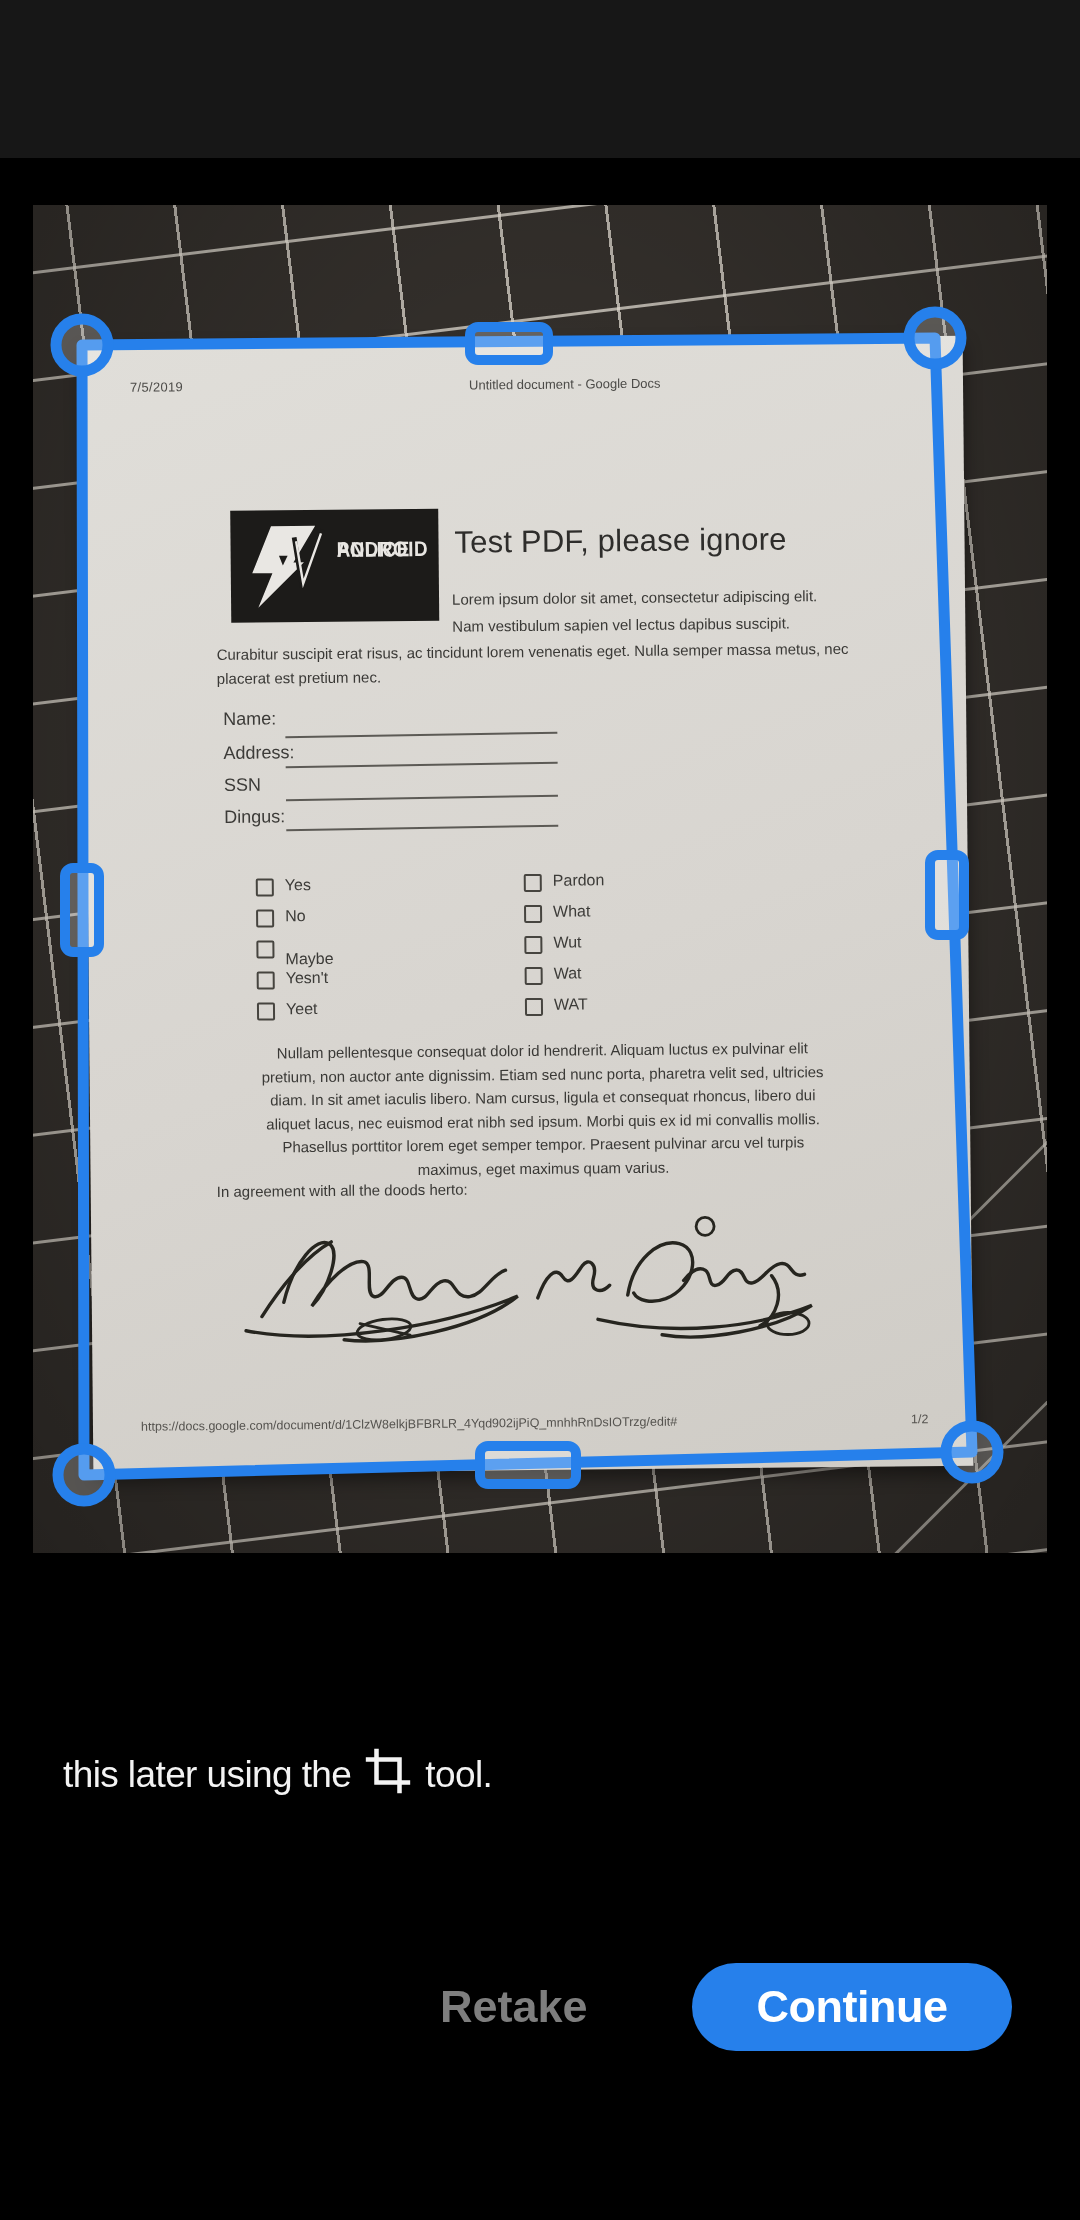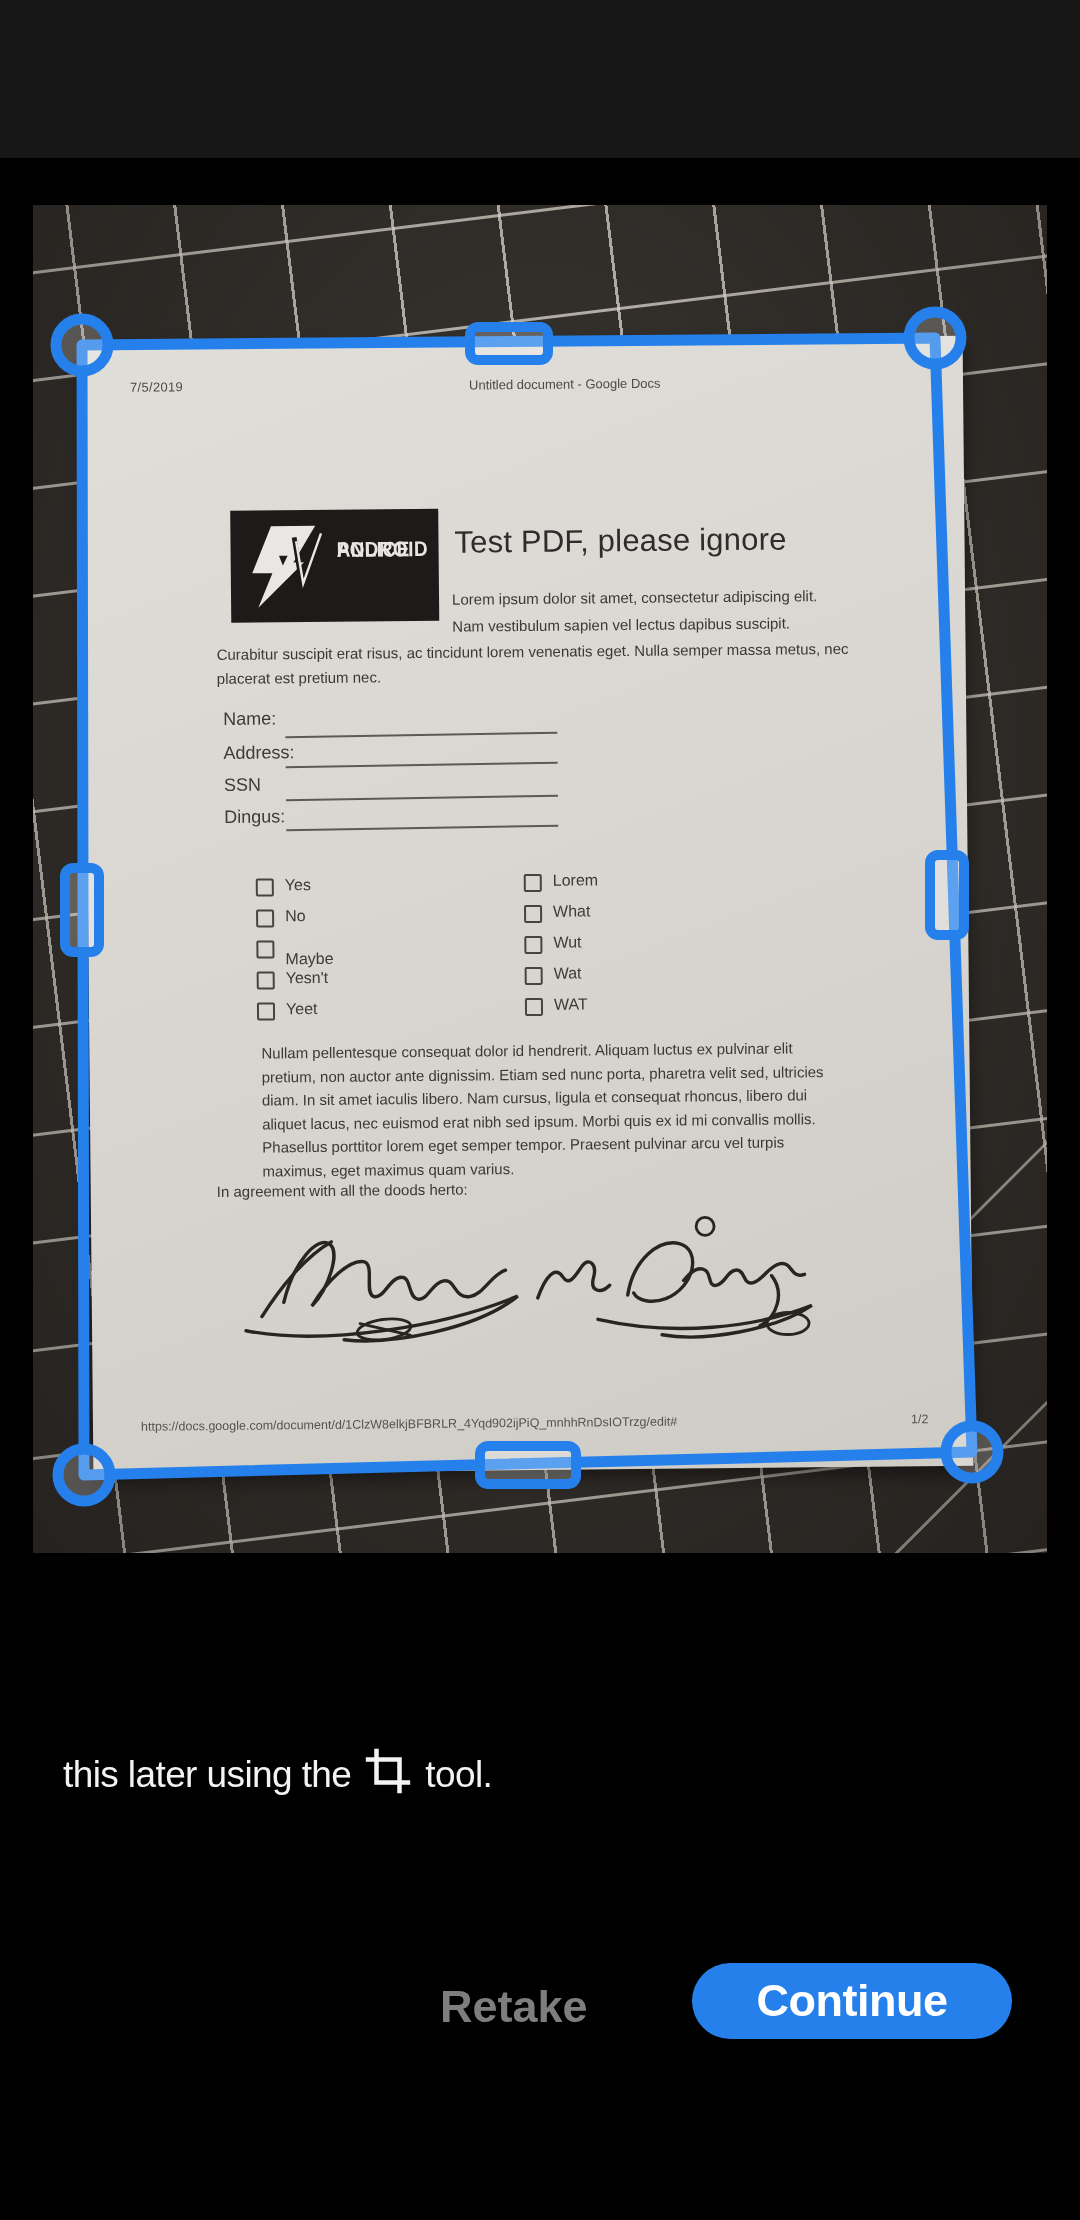--- a/index.html
+++ b/index.html
@@ -4,21 +4,21 @@
 <style>
   html,body{margin:0;padding:0;background:#000;}
   body{width:1080px;height:2220px;position:relative;overflow:hidden;
        font-family:"Liberation Sans","DejaVu Sans",sans-serif;}
 
   
   .status-strip{position:absolute;left:0;top:0;width:1080px;height:158px;background:#171717;}
 
   
   .photo{position:absolute;left:33px;top:205px;width:1014px;height:1348px;
-         background:#2b2826;overflow:hidden;}
+         background:#2b2826;overflow:hidden;text-align:center;}
   .mat{position:absolute;left:-20%;top:-20%;width:140%;height:140%;
        background-color:#332f2b;
        background-image:
          repeating-linear-gradient(0deg, rgba(225,219,209,.75) 0 3px, transparent 3px 107px),
          repeating-linear-gradient(90deg, rgba(225,219,209,.75) 0 3px, transparent 3px 107px);
        transform:rotate(-7deg);}
   .diag{position:absolute;width:3px;background:rgba(225,219,209,.65);transform:rotate(45deg);}
   .diag1{height:620px;left:880px;top:1020px;}
   .diag2{height:420px;left:980px;top:760px;}
   .vignette{position:absolute;inset:0;
@@ -56,21 +56,21 @@
   
   .crop-svg{position:absolute;left:0;top:0;width:1014px;height:1348px;}
 
   
   .instruction{position:absolute;left:63px;top:1736px;width:950px;color:#f3f3f3;
                font-size:37px;font-weight:400;letter-spacing:-0.6px;}
   .instr-line{height:78px;display:flex;align-items:center;white-space:nowrap;}
   .crop-icon{margin:0 14px 8px 14px;}
   .retake-btn{position:absolute;left:440px;top:1963px;width:230px;height:88px;
               line-height:88px;font-size:45px;font-weight:700;color:#7e7e7e;}
-  .continue-btn{position:absolute;left:692px;top:1963px;width:320px;height:76px;
+  .continue-btn{position:absolute;left:692px;top:1963px;width:320px;height:88px;
                 border-radius:44px;background:#2680eb;color:#fff;font-size:45px;font-weight:700;
                 display:flex;align-items:center;justify-content:center;letter-spacing:-0.5px;}
 </style>
 </head>
 <body>
 
 <div class="status-strip"></div>
 
 <div class="photo">
   <div class="mat"></div>
@@ -115,21 +115,21 @@
     <div class="cb" style="left:168px;top:567px;"></div>
     <div class="cb-label" style="left:197px;top:565px;">No</div>
     <div class="cb" style="left:168px;top:598px;"></div>
     <div class="cb-label" style="left:197px;top:608px;">Maybe</div>
     <div class="cb" style="left:168px;top:629px;"></div>
     <div class="cb-label" style="left:197px;top:627px;">Yesn't</div>
     <div class="cb" style="left:168px;top:660px;"></div>
     <div class="cb-label" style="left:197px;top:658px;">Yeet</div>
 
     <div class="cb" style="left:436px;top:534px;"></div>
-    <div class="cb-label" style="left:465px;top:532px;">Lorem</div>
+    <div class="cb-label" style="left:465px;top:532px;">Pardon</div>
     <div class="cb" style="left:436px;top:565px;"></div>
     <div class="cb-label" style="left:465px;top:563px;">What</div>
     <div class="cb" style="left:436px;top:596px;"></div>
     <div class="cb-label" style="left:465px;top:594px;">Wut</div>
     <div class="cb" style="left:436px;top:627px;"></div>
     <div class="cb-label" style="left:465px;top:625px;">Wat</div>
     <div class="cb" style="left:436px;top:658px;"></div>
     <div class="cb-label" style="left:465px;top:656px;">WAT</div>
 
     <div class="para2">

